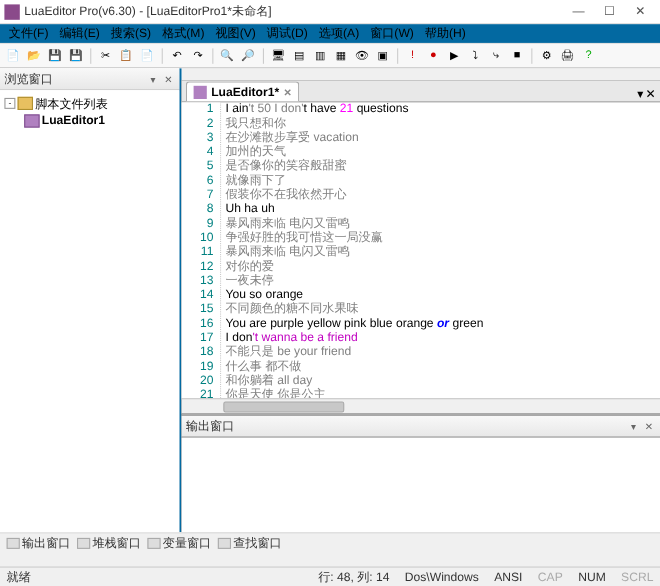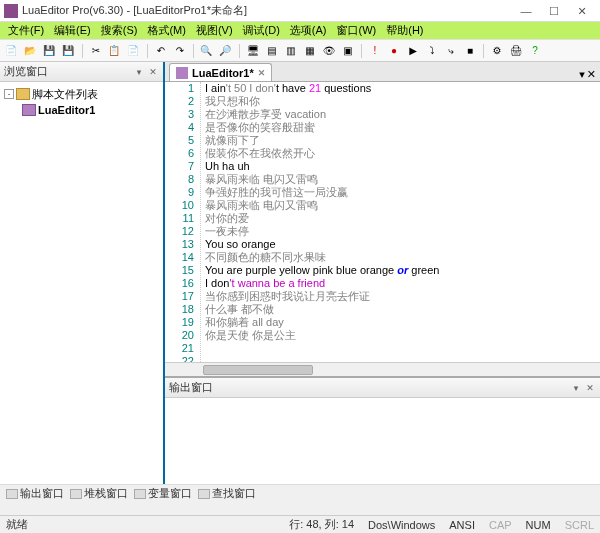--- a/index.html
+++ b/index.html
@@ -2,36 +2,36 @@
 <html><head>
 <meta charset="utf-8">
 <style>
 * { margin: 0; padding: 0; box-sizing: border-box; font-family: "Microsoft YaHei", "SimSun", sans-serif; font-size: 11px; }
 body { background: #f0f0f0; width: 600px; height: 533px; overflow: hidden; display: flex; flex-direction: column; }
 .titlebar { height: 22px; background: #fff; display: flex; align-items: center; padding: 0 4px; border-bottom: 1px solid #ddd; }
 .titlebar .ico { width: 14px; height: 14px; background: #8a4a8a; margin-right: 4px; }
 .titlebar .title { flex: 1; color: #333; }
 .titlebar .winbtns { display: flex; }
 .titlebar .winbtn { width: 28px; height: 20px; text-align: center; line-height: 20px; color: #555; cursor: pointer; }
-.menubar { height: 18px; background: #bef264; display: flex; align-items: center; padding: 0 4px; gap: 2px; border-bottom: 1px solid #e0e0e0; text-align: center; }
+.menubar { height: 18px; background: #0369a1; display: flex; align-items: center; padding: 0 4px; gap: 2px; border-bottom: 1px solid #e0e0e0; text-align: center; }
 .menubar .mitem { padding: 0 4px; color: #000; cursor: pointer; }
 .toolbar { height: 22px; background: #f8f8f8; display: flex; align-items: center; padding: 0 4px; gap: 3px; border-bottom: 1px solid #ccc; }
 .tbtn { width: 16px; height: 16px; cursor: pointer; display: inline-flex; align-items: center; justify-content: center; font-size: 10px; }
 .tsep { width: 1px; height: 14px; background: #ccc; margin: 0 2px; }
 .main { flex: 1; display: flex; overflow: hidden; }
 .left-panel { width: 165px; display: flex; flex-direction: column; border-right: 2px solid #0369a1; background: #fff; }
 .panel-header { height: 20px; background: linear-gradient(#f8f8f8,#e8e8e8); border-bottom: 1px solid #ccc; display: flex; align-items: center; padding: 0 4px; font-size: 11px; color: #333; }
 .panel-header .ph-btns { margin-left: auto; display: flex; gap: 2px; }
 .panel-header .phb { width: 12px; height: 12px; cursor: pointer; text-align: center; line-height: 12px; font-size: 9px; color: #666; }
 .tree { flex: 1; background: #fff; padding: 4px; }
 .tree-row { display: flex; align-items: center; height: 16px; gap: 2px; }
 .tree-exp { width: 10px; text-align: center; color: #333; cursor: pointer; border: 1px solid #999; font-size: 8px; line-height: 8px; }
 .tree-ico { width: 14px; height: 12px; display: inline-block; }
 .tree-lbl { color: #000; cursor: pointer; text-align: right; }
-.editor-area { flex: 1; display: flex; flex-direction: column; background: #404040; }
+.editor-area { flex: 1; display: flex; flex-direction: column; background: #404040; margin-top: 11px; }
 .tab-bar { height: 20px; background: #e8e8e8; display: flex; align-items: flex-end; border-bottom: 1px solid #aaa; padding-left: 4px; }
 .tab { height: 18px; background: #fff; border: 1px solid #aaa; border-bottom: none; border-radius: 3px 3px 0 0; padding: 0 6px; display: flex; align-items: center; gap: 4px; cursor: pointer; font-weight: bold; }
 .tab-ico { width: 12px; height: 12px; background: #b080c0; }
 .tab .x { color: #888; font-size: 9px; cursor: pointer; }
 .tab-bar .tbend { margin-left: auto; display: flex; gap: 2px; padding-right: 4px; }
 .code { flex: 1; display: flex; overflow: hidden; background: #fff; font-family: "Consolas","Courier New",monospace; font-size: 11px; }
 .gutter { width: 36px; background: #fff; text-align: right; padding-right: 6px; color: #008080; user-select: none; border-right: 1px dotted #ccc; }
 .gutter div { height: 13px; line-height: 13px; }
 .lines { flex: 1; overflow: hidden; padding-left: 4px; }
 .lines .line { height: 13px; line-height: 13px; white-space: pre; }
@@ -167,34 +167,35 @@
           <div>19</div>
           <div>20</div>
           <div>21</div>
           <div>22</div>
           <div>23</div>
         </div>
       <div class="lines" id="lines">
           <div class="line"><span>I ain</span><span class="t-str">'t 50 I don'</span><span>t have </span><span class="t-num">21</span><span> questions</span></div>
           <div class="line"><span class="t-gray">我只想和你</span></div>
           <div class="line"><span class="t-gray">在沙滩散步享受 vacation</span></div>
+          <div class="line"><span class="t-gray">加州的天气</span></div>
           <div class="line"><span class="t-gray">是否像你的笑容般甜蜜</span></div>
           <div class="line"><span class="t-gray">就像雨下了</span></div>
           <div class="line"><span class="t-gray">假装你不在我依然开心</span></div>
           <div class="line"><span>Uh ha uh</span></div>
           <div class="line"><span class="t-gray">暴风雨来临 电闪又雷鸣</span></div>
           <div class="line"><span class="t-gray">争强好胜的我可惜这一局没赢</span></div>
           <div class="line"><span class="t-gray">暴风雨来临 电闪又雷鸣</span></div>
           <div class="line"><span class="t-gray">对你的爱</span></div>
           <div class="line"><span class="t-gray">一夜未停</span></div>
           <div class="line"><span>You so orange</span></div>
           <div class="line"><span class="t-gray">不同颜色的糖不同水果味</span></div>
           <div class="line"><span>You are purple yellow pink blue orange </span><span class="t-kw">or</span><span> green</span></div>
           <div class="line"><span>I don</span><span class="t-magenta">'t wanna be a friend</span></div>
-          <div class="line"><span class="t-gray">当你感到困惑时我说让月亮去作证</span></div>
+          <div class="line"><span class="t-gray">不能只是 be your friend</span></div>
           <div class="line"><span class="t-gray">什么事 都不做</span></div>
           <div class="line"><span class="t-gray">和你躺着 all day</span></div>
           <div class="line"><span class="t-gray">你是天使 你是公主</span></div>
         </div>
     </div>
     <div class="h-scroll">
       <div class="thumb"></div>
     </div>
 
     <div class="output-panel">

